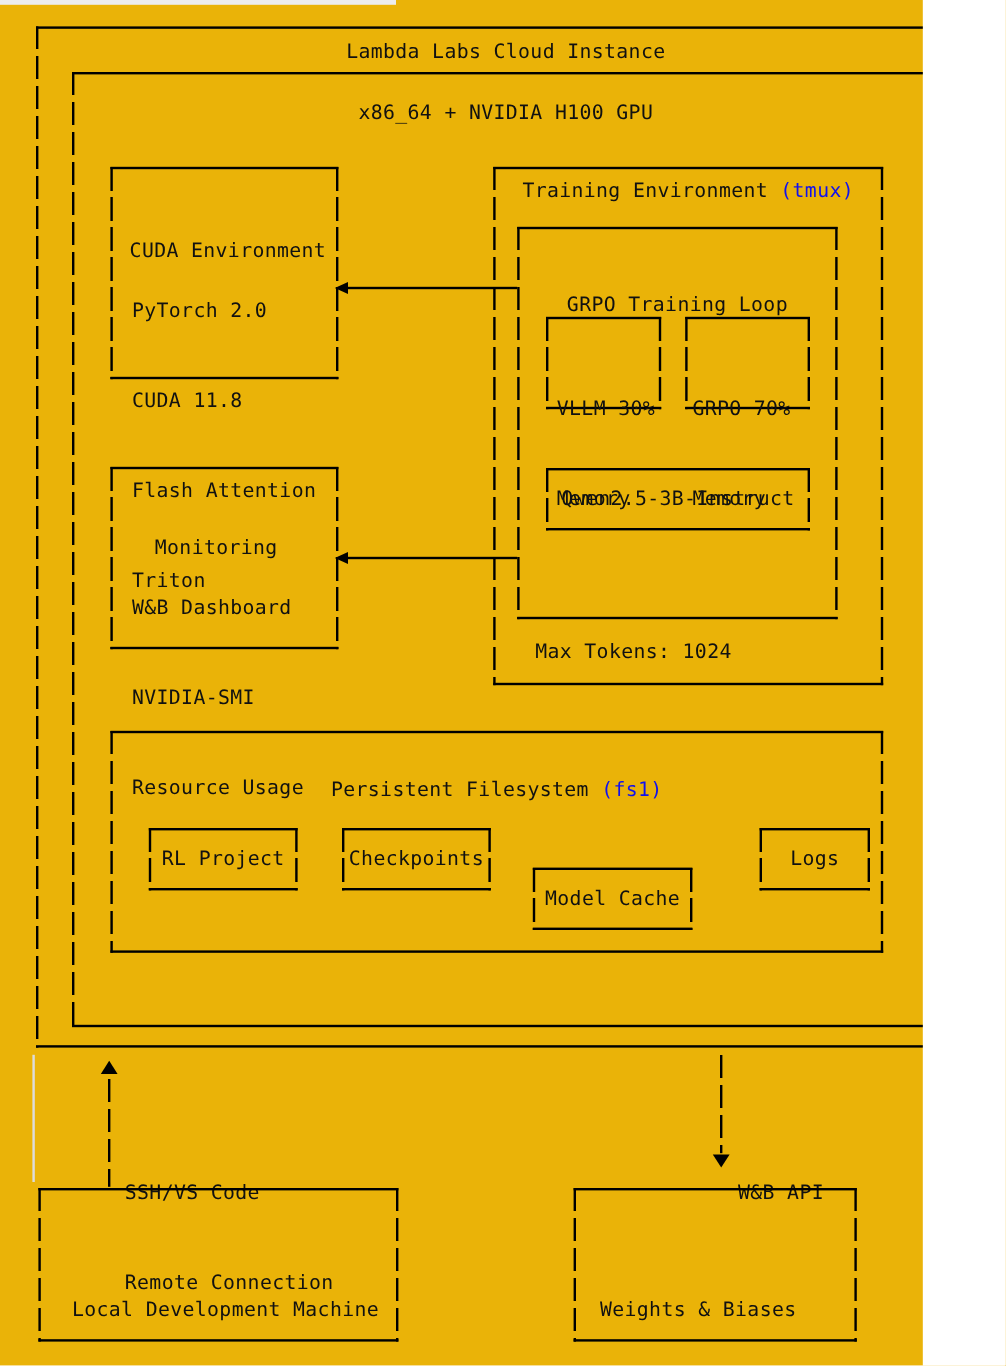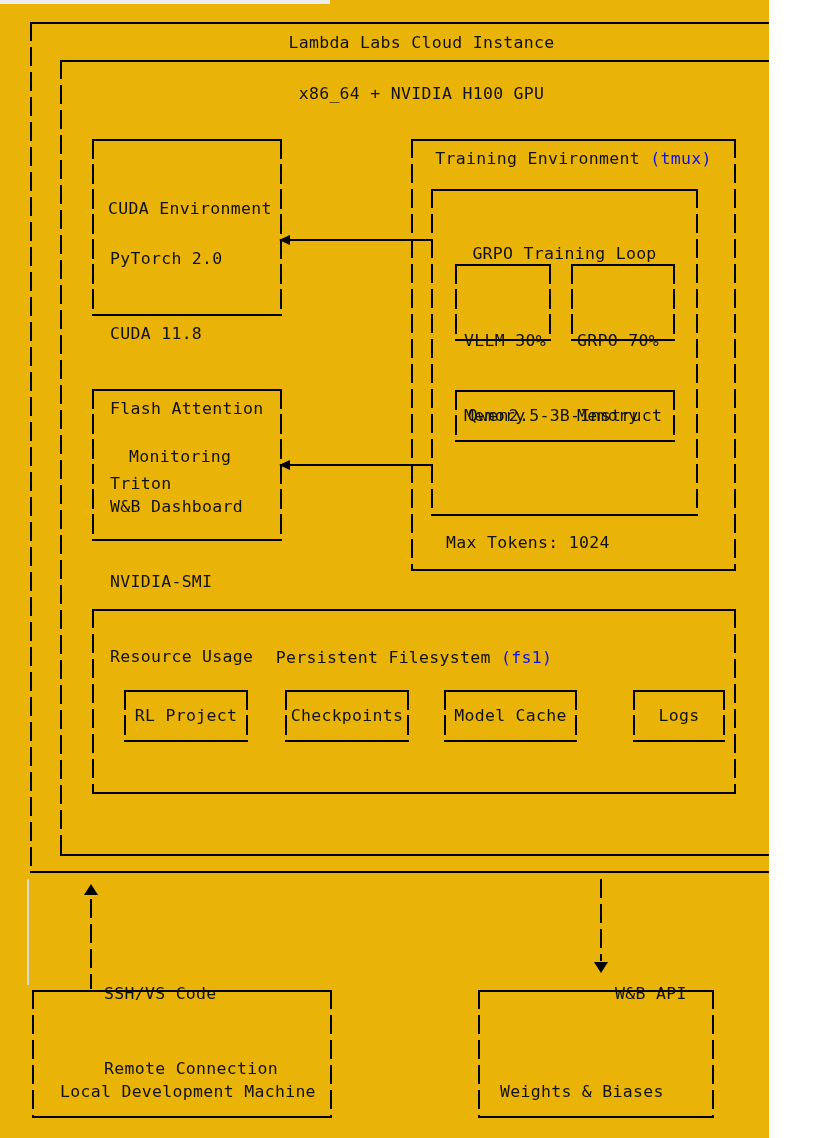--- a/index.html
+++ b/index.html
@@ -280,21 +280,21 @@
   </div>
 
   <div class="box solid" style="left:285px; top:690px; width:124px; height:52px;">
     <div class="edge-top"></div>
     <div class="edge-bottom"></div>
     <div class="edge-left"></div>
     <div class="edge-right"></div>
     <div class="title" style="top:13px;">Checkpoints</div>
   </div>
 
-  <div class="box solid" style="left:444px; top:690px; width:133px; height:52px;padding-left:44px;">
+  <div class="box solid" style="left:444px; top:723px; width:133px; height:52px;padding-left:44px;">
     <div class="edge-top"></div>
     <div class="edge-bottom"></div>
     <div class="edge-left"></div>
     <div class="edge-right"></div>
     <div class="title" style="top:13px;">Model Cache</div>
   </div>
 
   <div class="box solid" style="left:633px; top:690px; width:92px; height:52px;">
     <div class="edge-top"></div>
     <div class="edge-bottom"></div>

